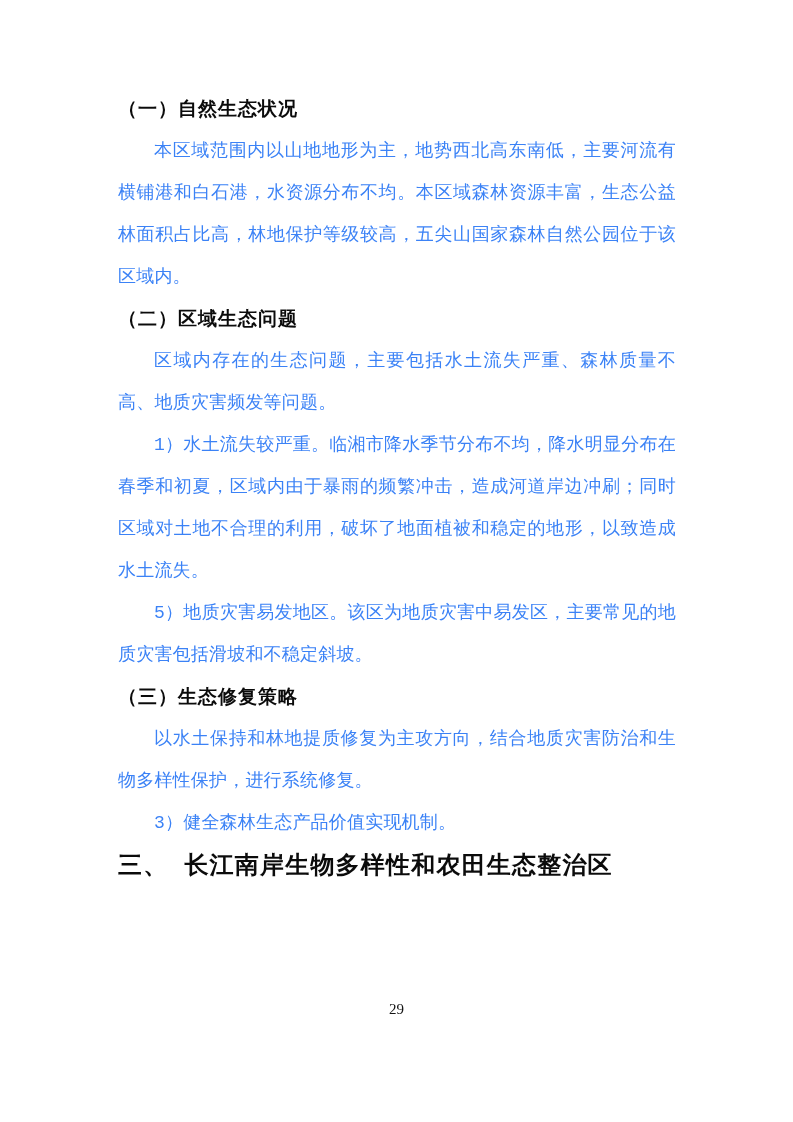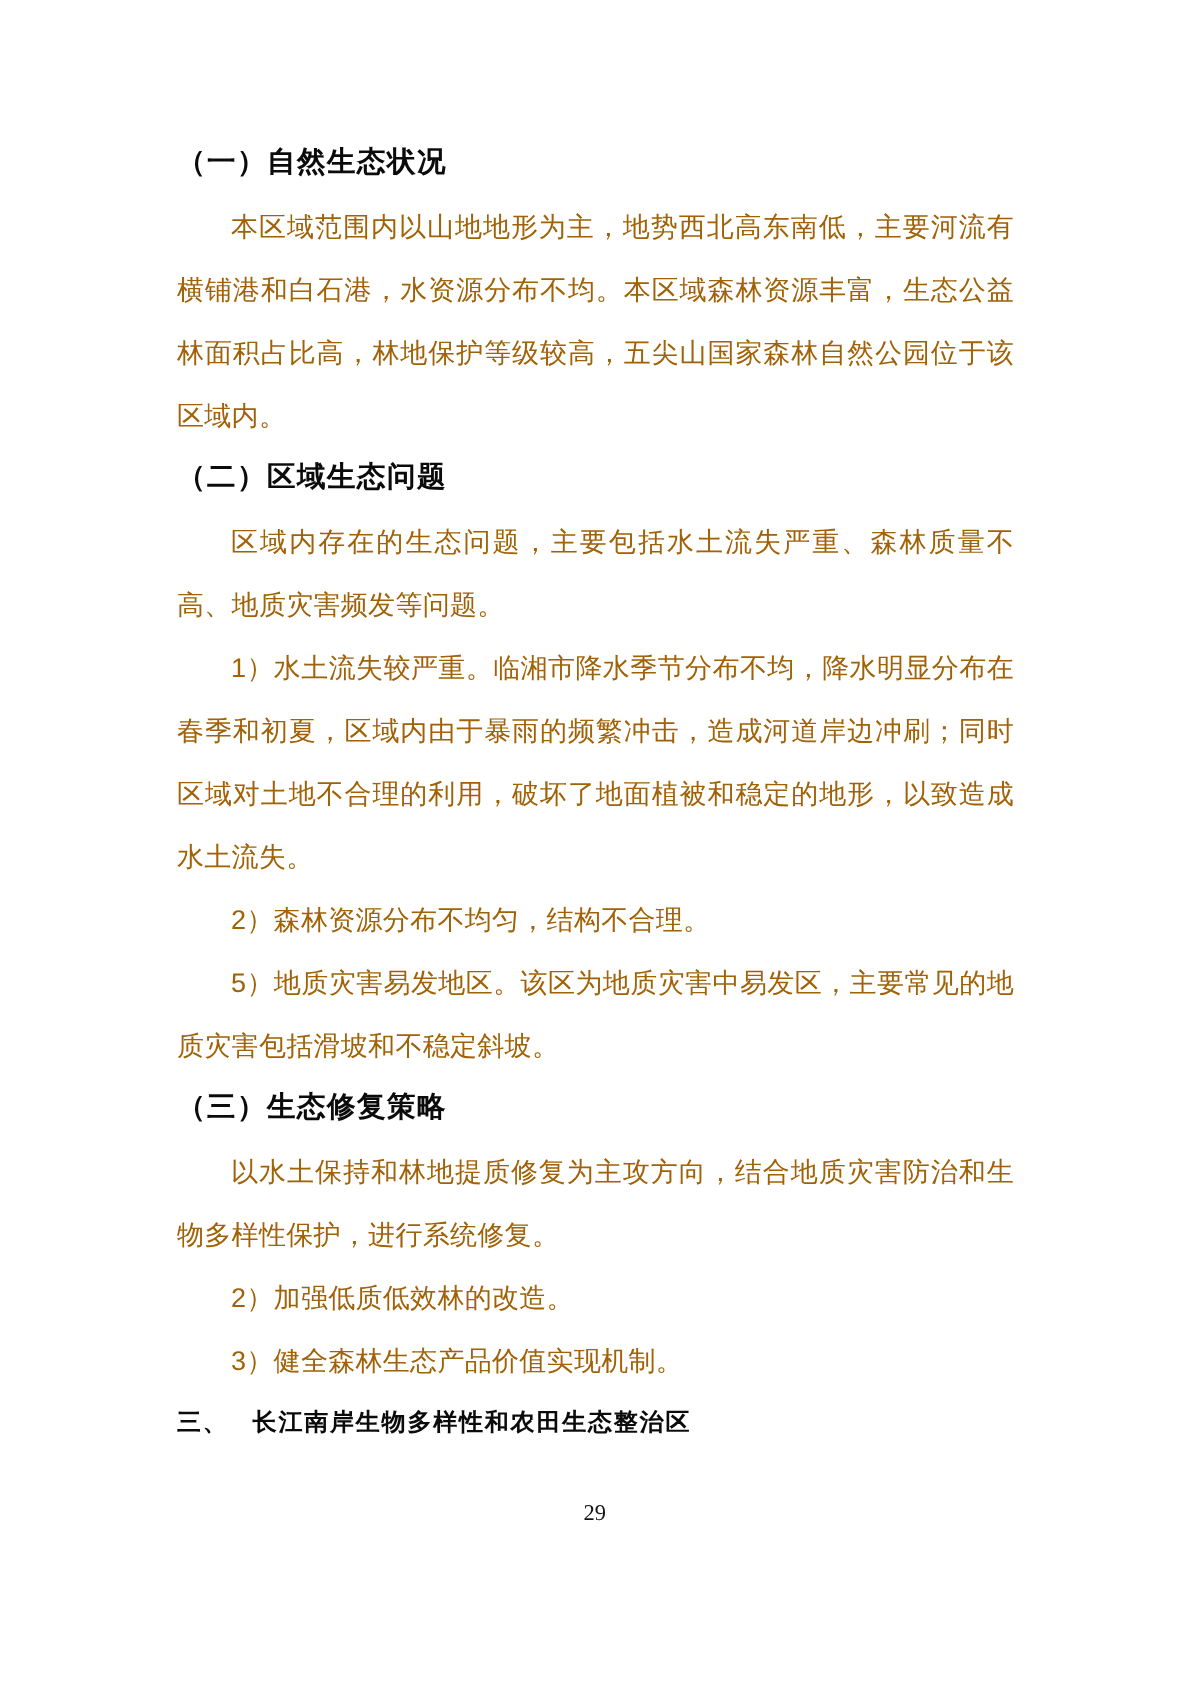--- a/index.html
+++ b/index.html
@@ -23,36 +23,36 @@
     left: 118px;
     top: 88px;
     width: 558px;
   }
   .para {
     margin: 0;
     font-size: 18px;
     line-height: 42px;
     text-align: justify;
     text-indent: 2em;
-    font-family: Liberation Sans, sans-serif;
-    color: #a16207;
+    font-family: Liberation Mono, monospace;
+    color: #3b82f6;
     letter-spacing: 0.2px;
   }
   .h3 {
     margin: 0;
     font-size: 19px;
     line-height: 42px;
     font-weight: 700;
     font-family: "Liberation Sans", "DejaVu Sans", sans-serif;
     color: #0b0b0b;
     letter-spacing: 1px;
   }
   .h2 {
     margin: 0;
-    font-size: 16px;
+    font-size: 24px;
     line-height: 42px;
     font-weight: 700;
     font-family: "Liberation Sans", "DejaVu Sans", sans-serif;
     color: #0b0b0b;
     letter-spacing: 1.2px;
   }
   .h2 .chapter-num { margin-right: 16px; }
   .footer {
     position: absolute;
     left: 0;
@@ -76,30 +76,28 @@
     <h3 class="h3">（一）自然生态状况</h3>
 
     <p class="para">本区域范围内以山地地形为主，地势西北高东南低，主要河流有横铺港和白石港，水资源分布不均。本区域森林资源丰富，生态公益林面积占比高，林地保护等级较高，五尖山国家森林自然公园位于该区域内。</p>
 
     <h3 class="h3">（二）区域生态问题</h3>
 
     <p class="para">区域内存在的生态问题，主要包括水土流失严重、森林质量不高、地质灾害频发等问题。</p>
 
     <p class="para">1）水土流失较严重。临湘市降水季节分布不均，降水明显分布在春季和初夏，区域内由于暴雨的频繁冲击，造成河道岸边冲刷；同时区域对土地不合理的利用，破坏了地面植被和稳定的地形，以致造成水土流失。</p>
 
-    <p class="para">2）森林资源分布不均匀，结构不合理。</p>
 
     <p class="para">5）地质灾害易发地区。该区为地质灾害中易发区，主要常见的地质灾害包括滑坡和不稳定斜坡。</p>
 
     <h3 class="h3">（三）生态修复策略</h3>
 
     <p class="para">以水土保持和林地提质修复为主攻方向，结合地质灾害防治和生物多样性保护，进行系统修复。</p>
 
 
-    <p class="para">2）加强低质低效林的改造。</p>
 
     <p class="para">3）健全森林生态产品价值实现机制。</p>
 
     <h2 class="h2">
       <span class="chapter-num">三、</span><span>长江南岸生物多样性和农田生态整治区</span>
     </h2>
 
   </main>
 
   <footer class="footer">

